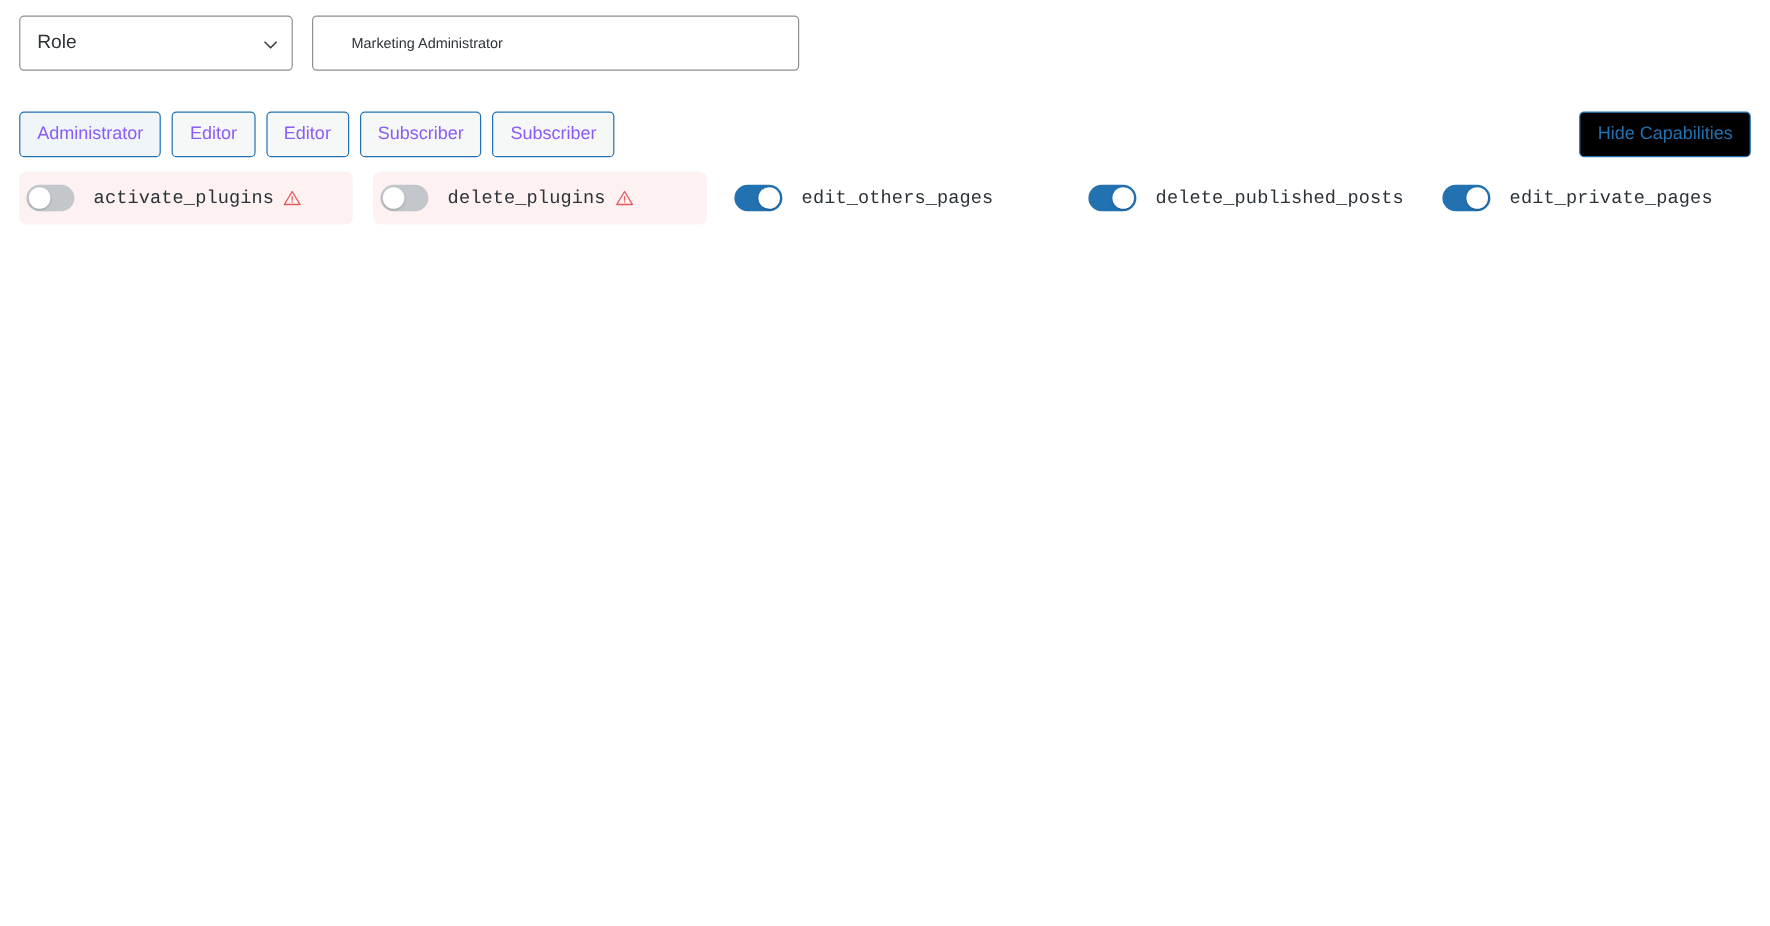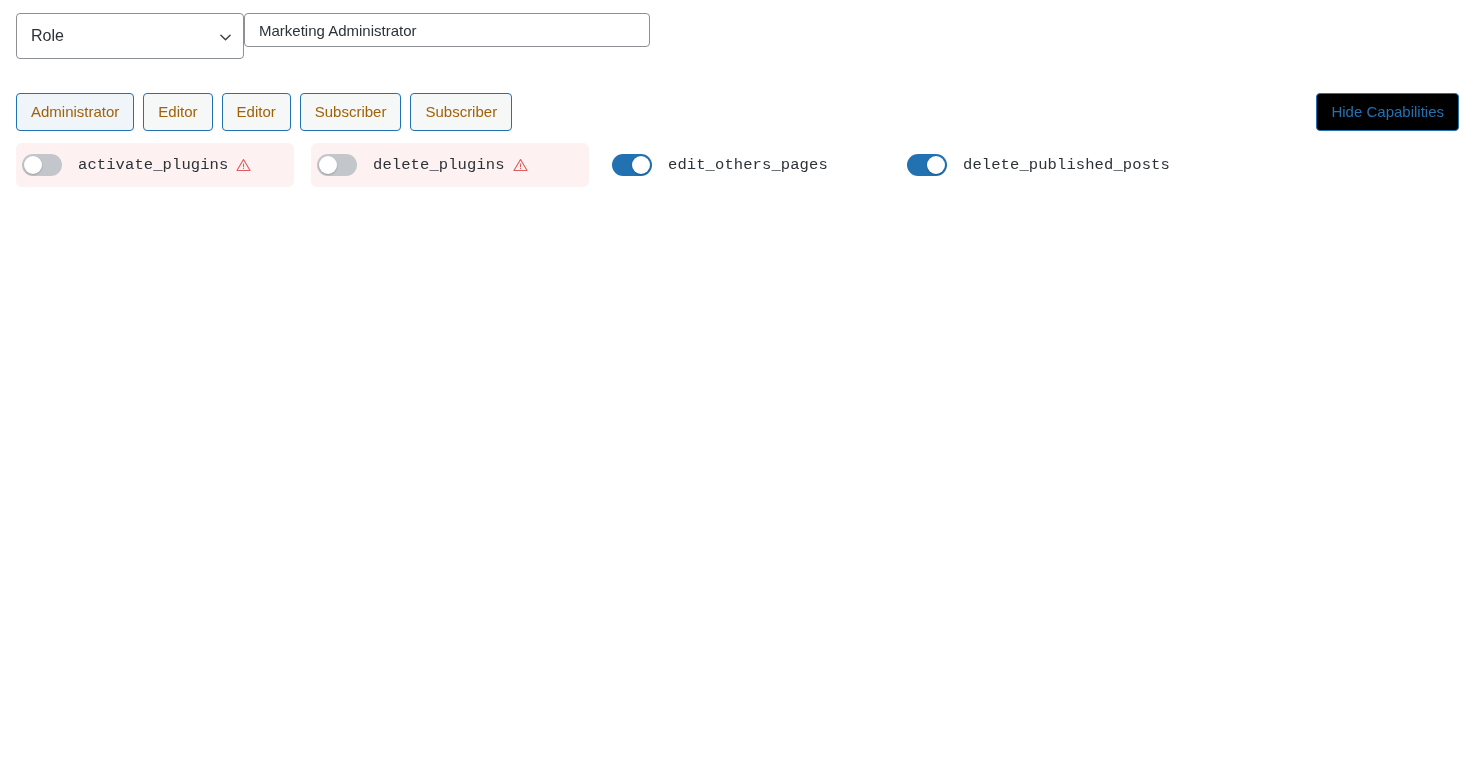--- a/index.html
+++ b/index.html
@@ -20,20 +20,21 @@
 
   
   .toolbar {
     position: absolute;
     top: 13px;
     left: 16px;
     right: 16px;
     height: 46px;
     display: flex;
     align-items: flex-start;
+    gap: 16px;
   }
   .select-wrap {
     position: relative;
     width: 228px;
     height: 46px;
     flex: 0 0 228px;
   }
   .role-select {
     width: 100%;
     height: 100%;
@@ -55,28 +56,28 @@
     right: 13px;
     top: 50%;
     margin-top: -4px;
     width: 11px;
     height: 11px;
     pointer-events: none;
   }
   .select-chevron svg { display: block; }
 
   .text-field {
-    height: 34px;
+    height: 46px;
     border: 1px solid #8c8f94;
     border-radius: 4px;
     background: #ffffff;
     font-family: "Liberation Sans", "DejaVu Sans", sans-serif;
-    font-size: 15px;
+    font-size: 12px;
     color: #2c3338;
-    padding: 0 14px;
+    padding: 0 32px;
   }
   #role-display-name-field { flex: 0 0 406px; width: 406px; }
   #role-slug-field { flex: 0 0 406px; width: 406px; }
 
   
   .tabs-row {
     position: absolute;
     top: 93px;
     left: 16px;
     right: 16px;
@@ -84,21 +85,21 @@
     display: flex;
     align-items: center;
     gap: 9px;
   }
   .role-btn {
     height: 38px;
     padding: 0 14px;
     border: 1px solid #2271b1;
     border-radius: 4px;
     background: #f6f7f7;
-    color: #a16207;
+    color: #8b5cf6;
     font-family: "Liberation Sans", "DejaVu Sans", sans-serif;
     font-size: 15px;
     line-height: 36px;
     cursor: pointer;
     white-space: nowrap;
   }
   .role-btn.active { background: #f0f5fa; }
   .spacer { flex: 1 1 auto; }
   .hide-caps-btn {
     height: 38px;
@@ -242,13 +243,19 @@
         <span class="knob"></span>
       </div>
       <span class="cap-label">edit_others_pages</span>
     </div>
     <div class="cap-cell">
       <div class="toggle on" role="switch" aria-checked="true">
         <span class="knob"></span>
       </div>
       <span class="cap-label">delete_published_posts</span>
     </div>
+    <div class="cap-cell">
+      <div class="toggle on" role="switch" aria-checked="true">
+        <span class="knob"></span>
+      </div>
+      <span class="cap-label">edit_private_pages</span>
+    </div>
   </div>
 
 </body></html>

